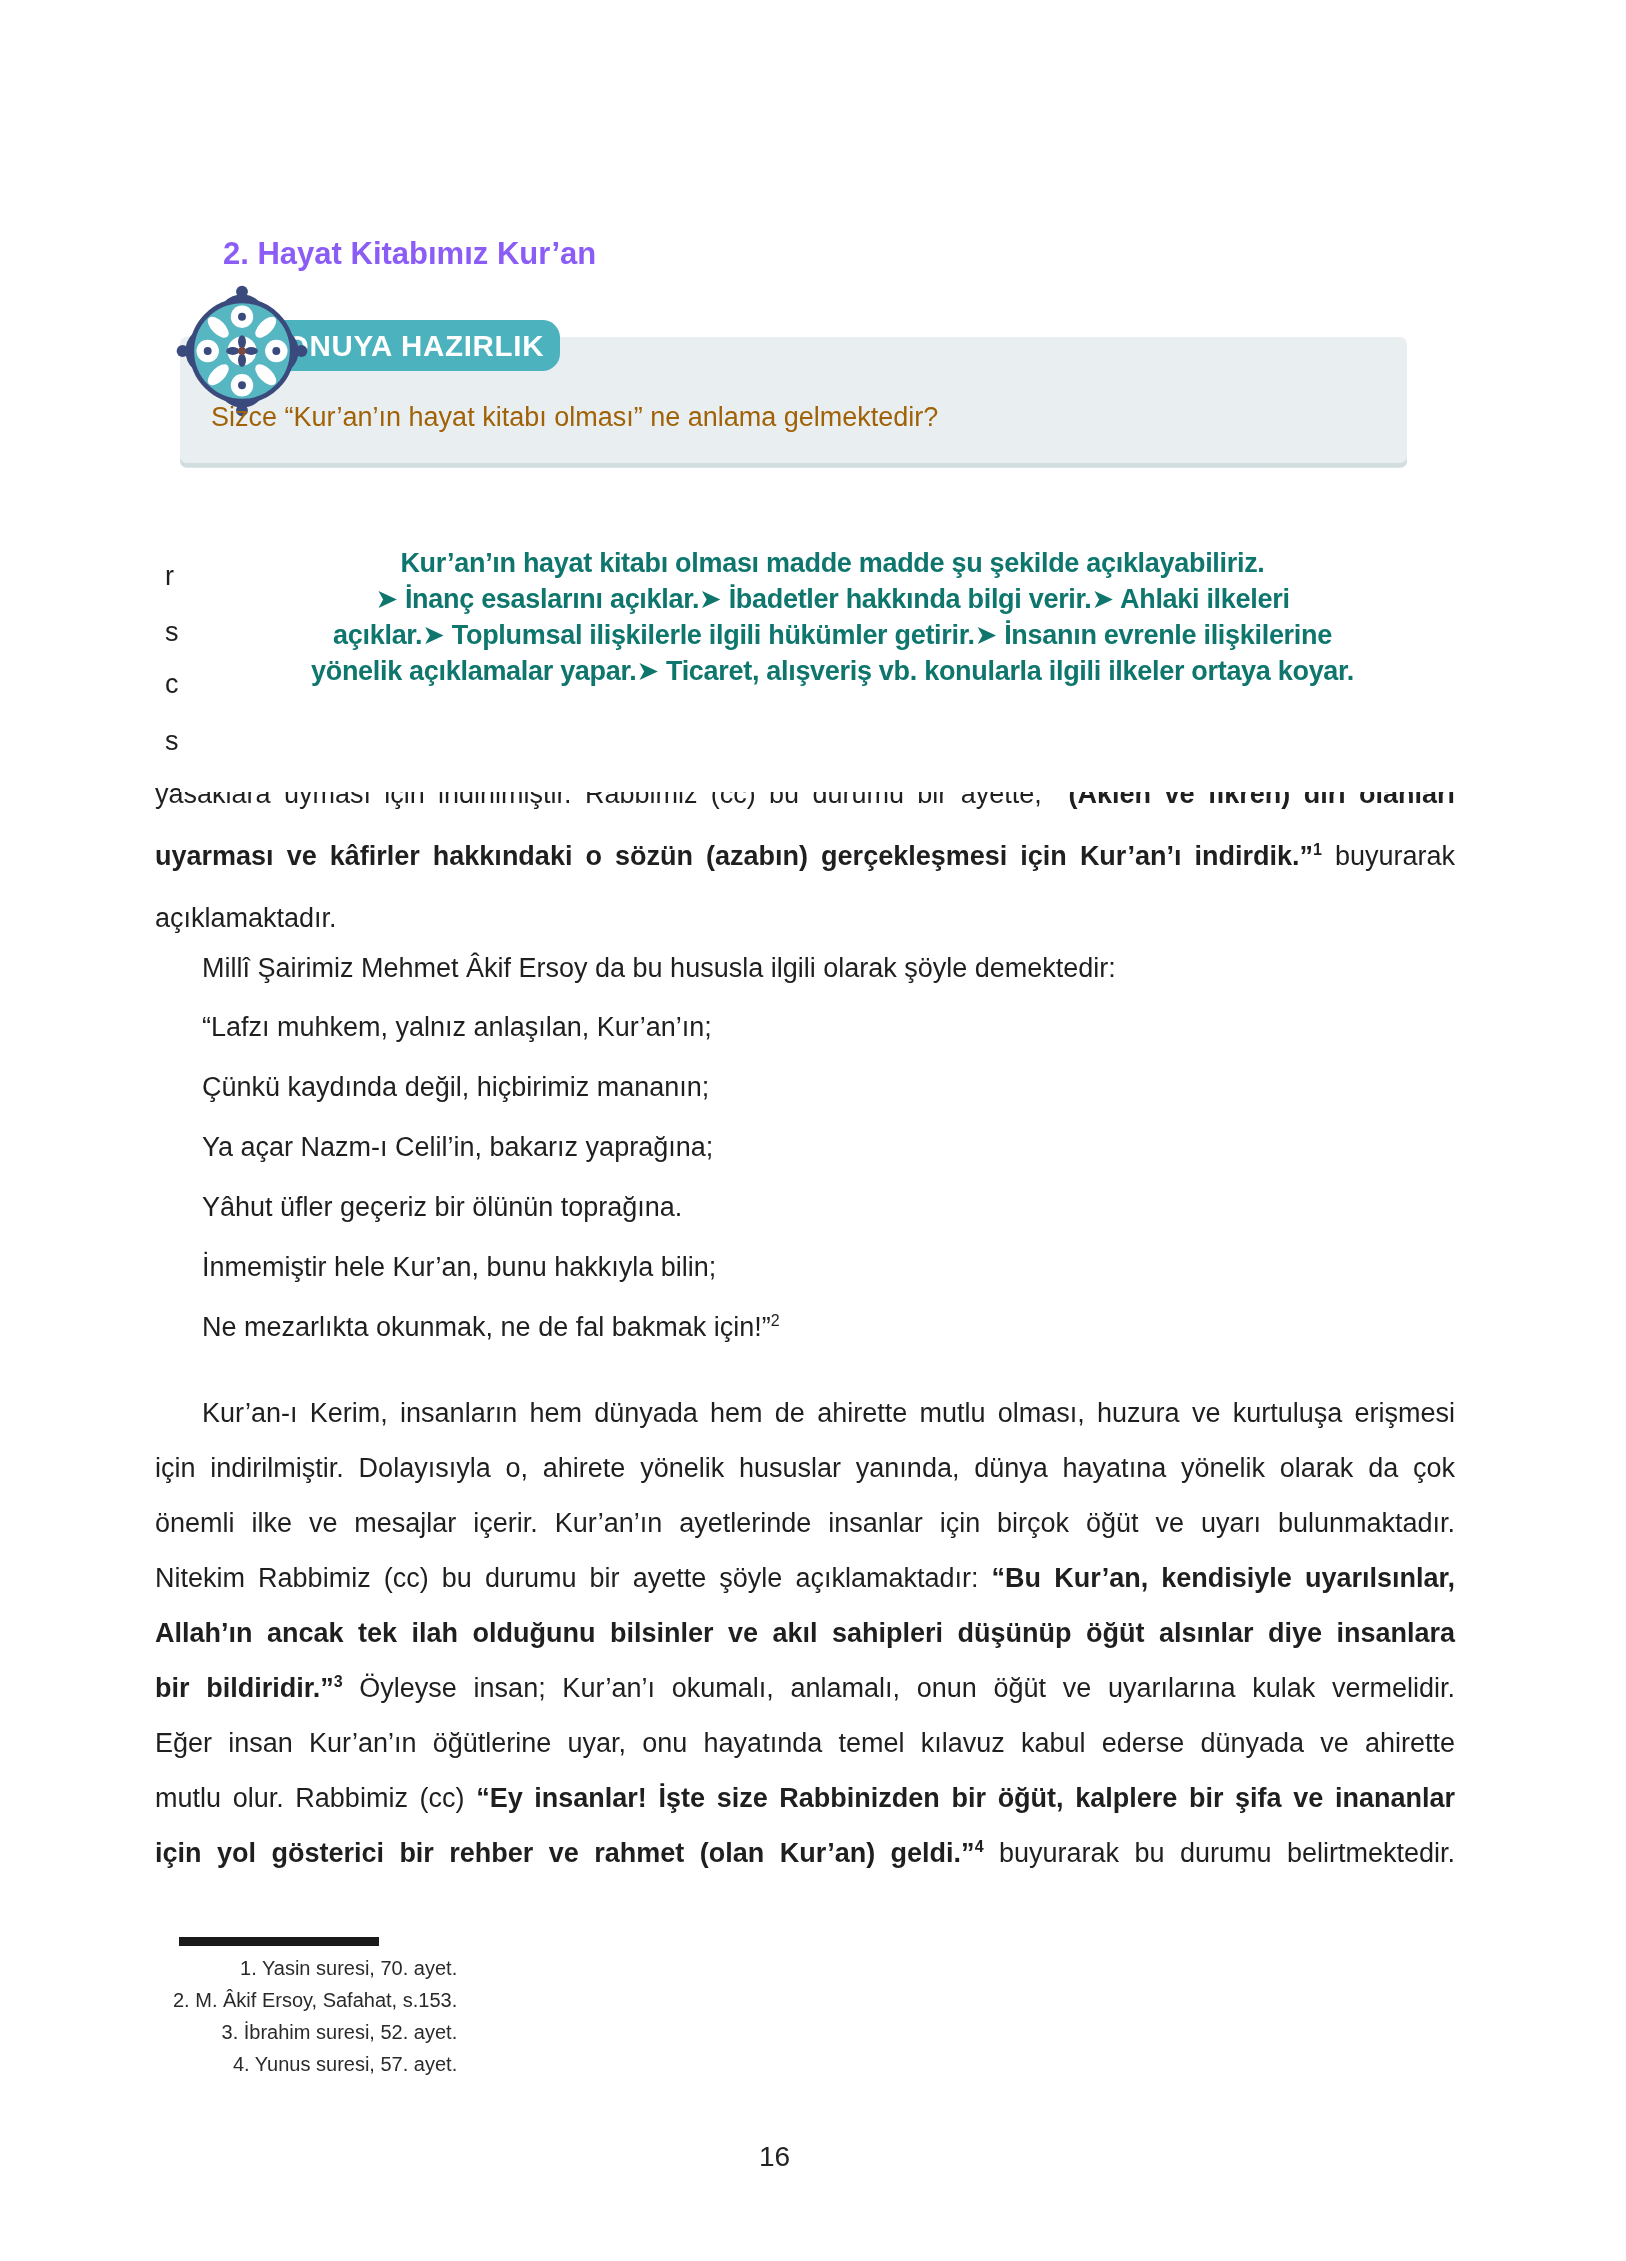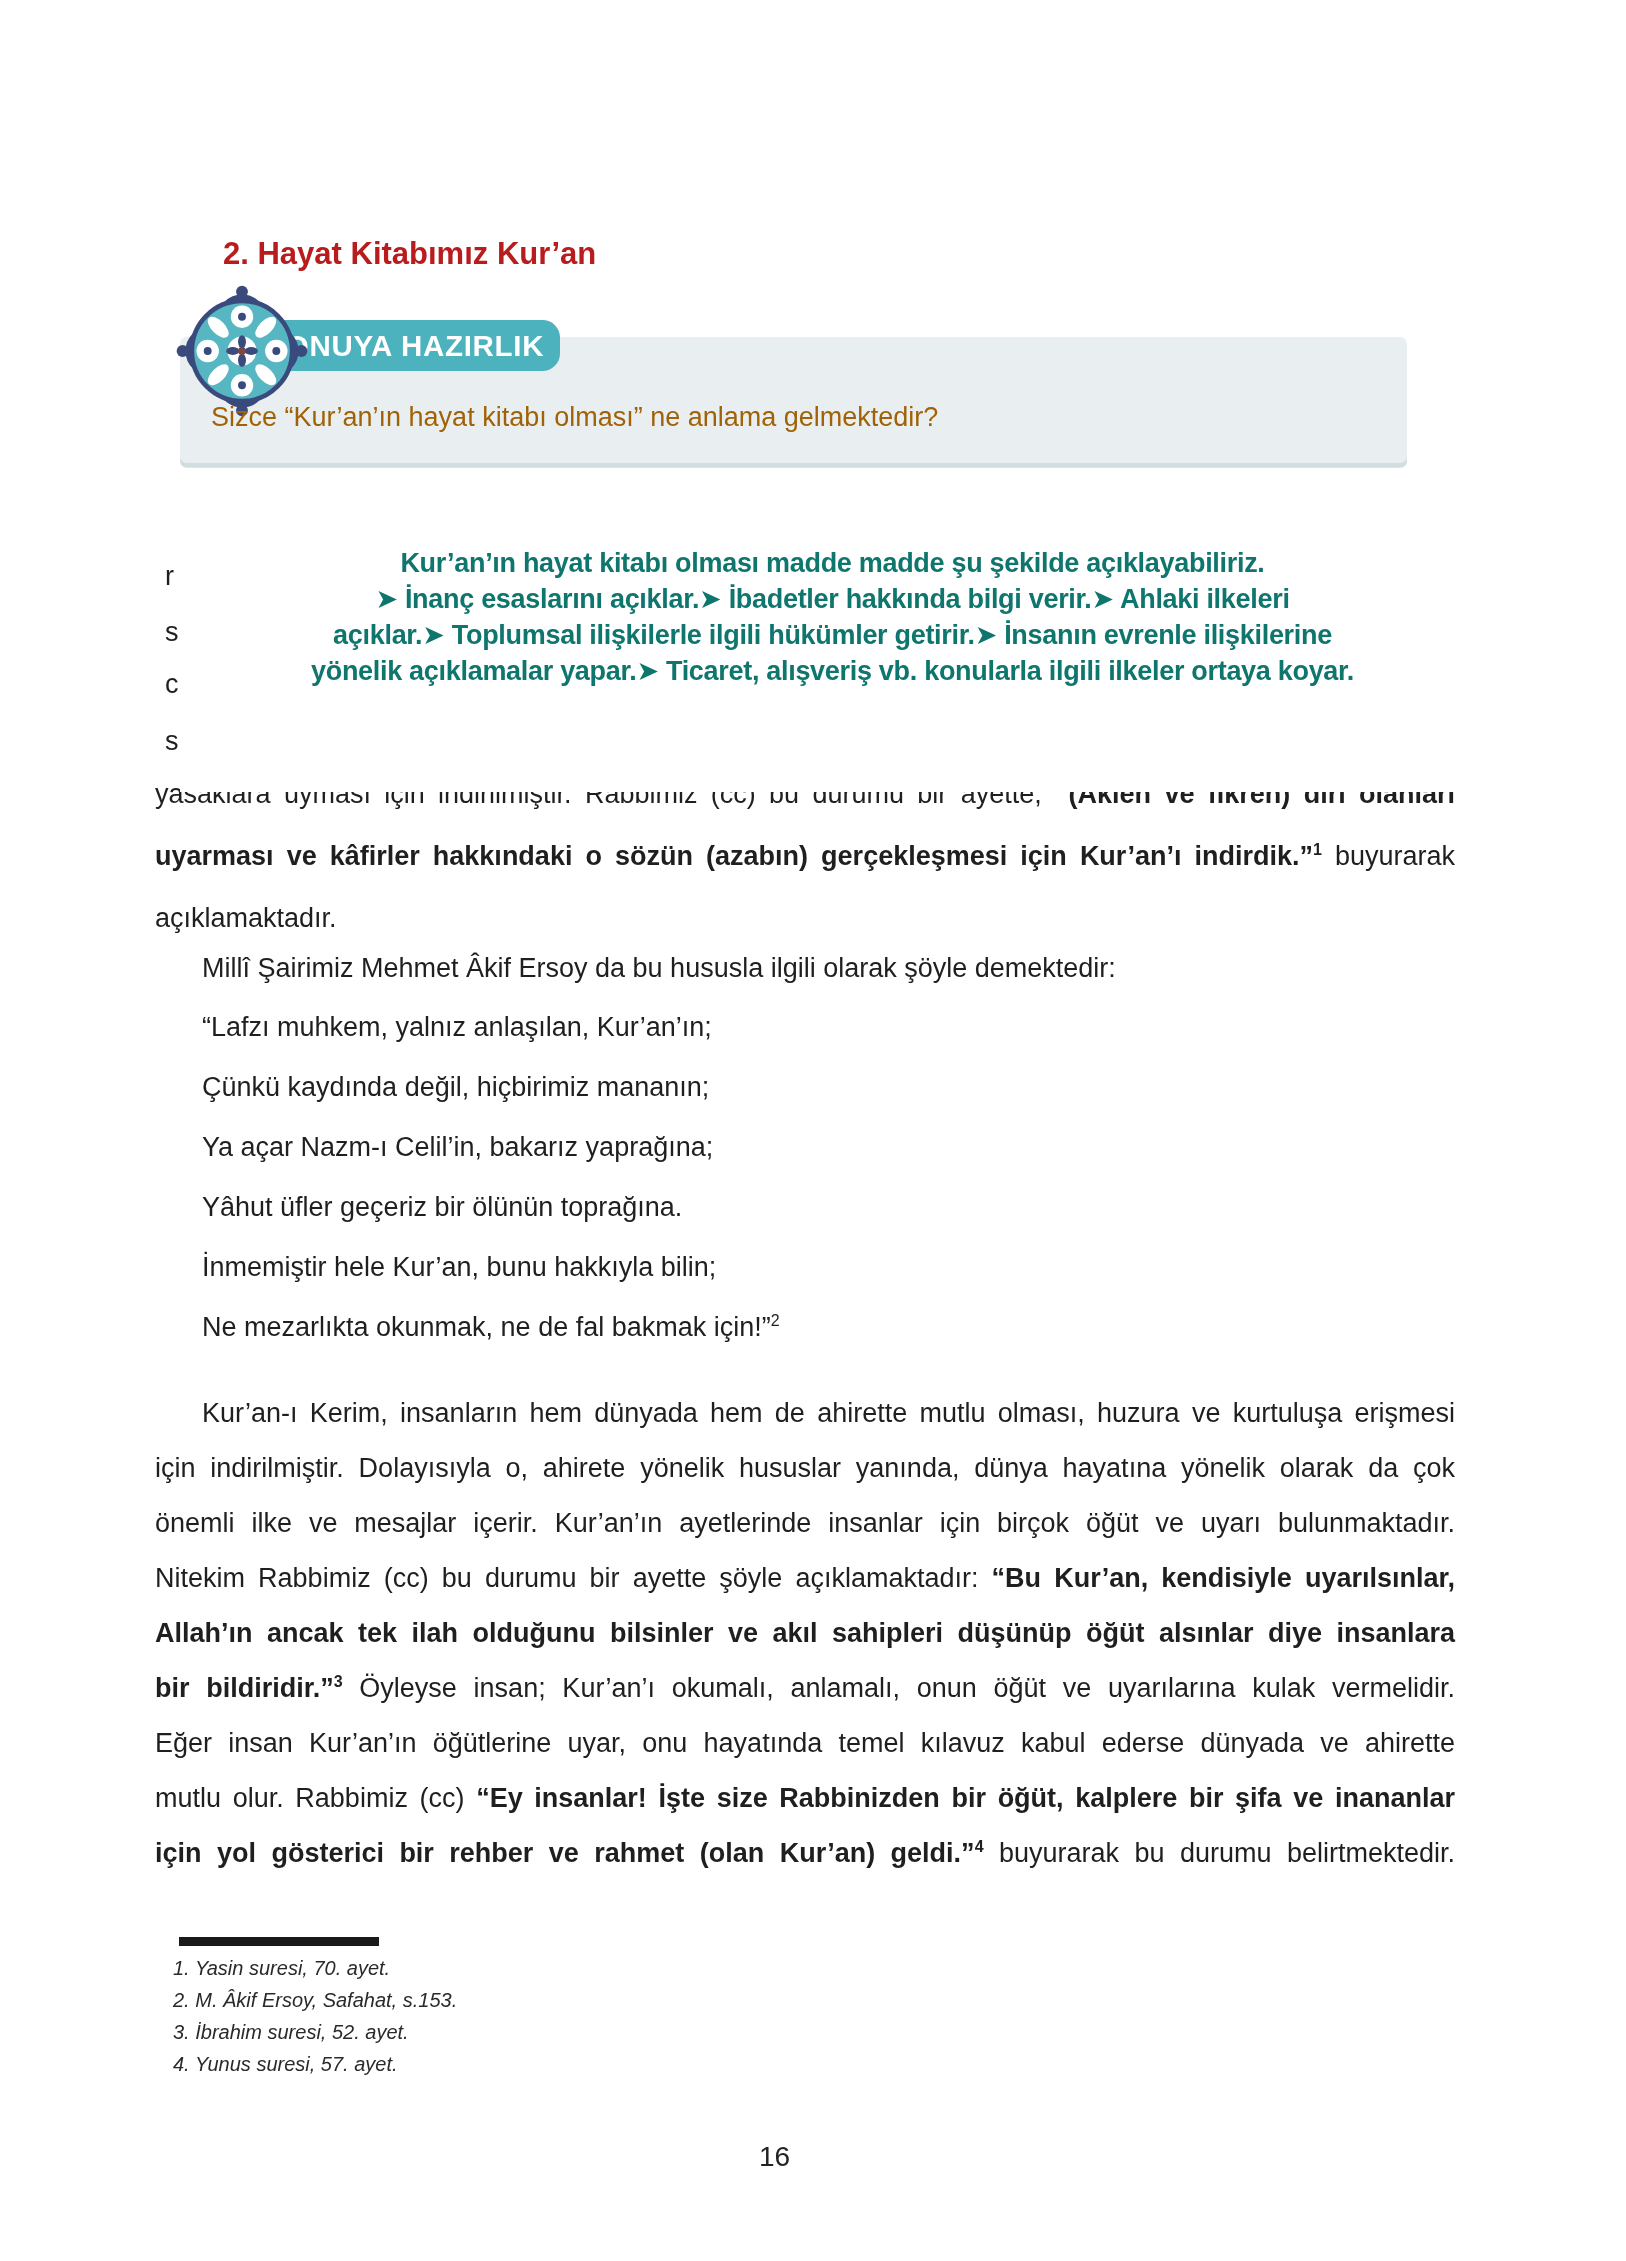--- a/index.html
+++ b/index.html
@@ -1,19 +1,19 @@
 <!DOCTYPE html>
 <html style="font-size:10.7px"><head>
 <meta charset="utf-8">
 <style>
   html,body{margin:0;padding:0;background:#ffffff;}
   .page{position:relative;width:1627px;height:2261px;background:#ffffff;overflow:hidden;
         font-family:"Liberation Sans","DejaVu Sans",sans-serif;color:#1f1f1f;}
 
-  .heading{position:absolute;left:223px;top:236px;font-size:31px;font-weight:bold;color:#b91c1c;text-align:center;}
+  .heading{position:absolute;left:223px;top:236px;font-size:31px;font-weight:bold;color:#8b5cf6;text-align:center;}
 
   .qbox{position:absolute;left:180px;top:337px;width:1227px;height:126px;background:#e9eff1;
         border-radius:6.7px;box-shadow:0 4.7px 0 #d2dde0;}
   .banner{position:absolute;left:248px;top:320px;width:312px;height:51px;background:#4cb2bd;
           border-radius:17.5px;display:flex;align-items:center;justify-content:center;}
   .banner span{color:#ffffff;font-weight:bold;font-size:29.5px;letter-spacing:0.7px;}
   .rosette{position:absolute;left:176px;top:285px;width:132px;height:132px;}
   .question{position:absolute;left:211px;top:402px;width:1142px;font-size:27px;color:#a16207;}
 
   .body-col{position:absolute;left:155px;width:1300px;font-size:27px;}
@@ -36,21 +36,21 @@
 
   #intro{top:937px;}
   #intro .line{line-height:62px;}
   #poem{top:997px;}
   #poem .line{line-height:60px;}
   #para-c{top:1386px;}
   #para-c .line{line-height:55px;}
 
   .rule{position:absolute;left:179px;top:1937px;width:200px;height:8.7px;background:#1a1a1a;}
   .footnotes{position:absolute;left:173px;top:1952px;font-size:20px;color:#2a2a2a;}
-  .footnotes div{line-height:32px;text-align:left;font-style:italic;}
+  .footnotes div{line-height:32px;text-align:right;}
   .pagenum{position:absolute;left:0;top:2141px;width:1549px;text-align:center;font-size:28px;color:#222222;}
 </style>
 </head>
 <body>
 
 <div class="page">
 
   <div class="heading">2. Hayat Kitabımız Kur’an</div>
 
   <div class="qbox"></div>

